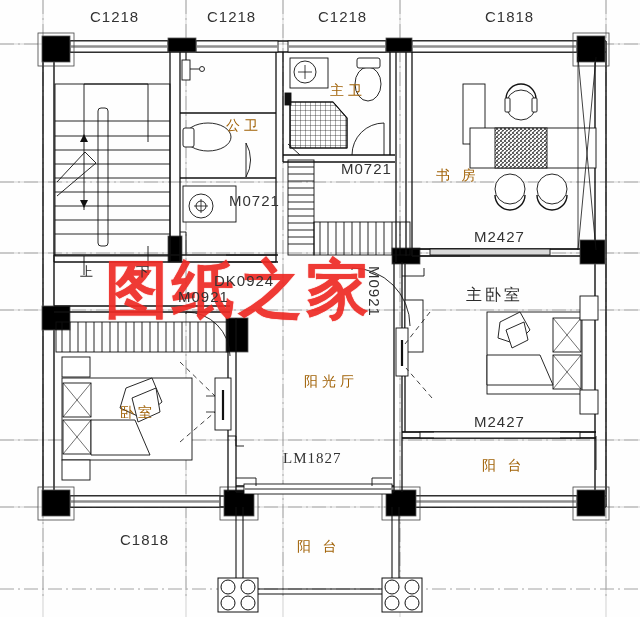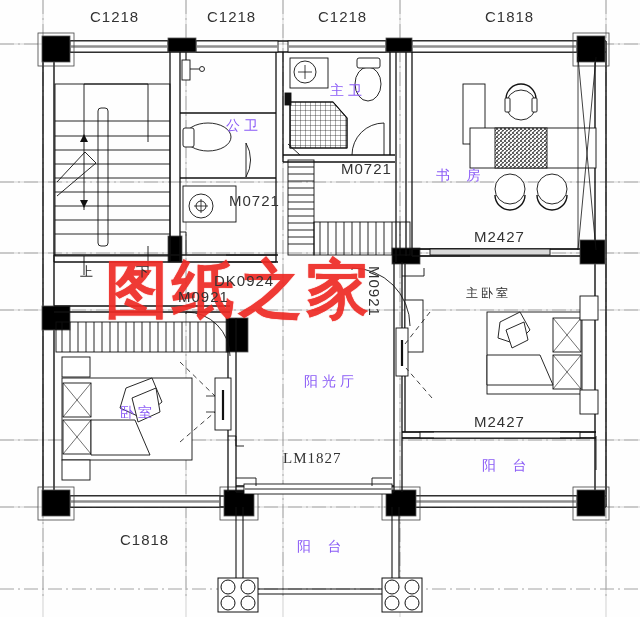--- a/index.html
+++ b/index.html
@@ -18,22 +18,22 @@
 
   
   .lbl{
     position:absolute;
     color:#2b2b2b;
     white-space:nowrap;
     font-family:"Liberation Sans", sans-serif;
     letter-spacing:0.5px;
   }
   .code{font-size:15px;color:#333;letter-spacing:1px;}
-  .cn{font-size:14px;color:#8b5cf6;letter-spacing:4px;font-family:Liberation Mono, monospace;}
-  .cn-sm{font-size:12px;color:#2b2b2b;letter-spacing:3px;font-family:"DejaVu Sans", sans-serif;}
+  .cn{font-size:14px;color:#a16207;letter-spacing:4px;font-family:Liberation Serif, serif;}
+  .cn-sm{font-size:16px;color:#2b2b2b;letter-spacing:3px;font-family:"DejaVu Sans", sans-serif;}
   .arrowtxt{font-size:13px;color:#2b2b2b;font-family:"DejaVu Sans", sans-serif;}
   .rot90{transform:rotate(90deg);transform-origin:left top;}
 
   
   #watermark{
     position:absolute;
     left:105px;
     top:258px;
     font-size:63px;
     font-weight:bold;

